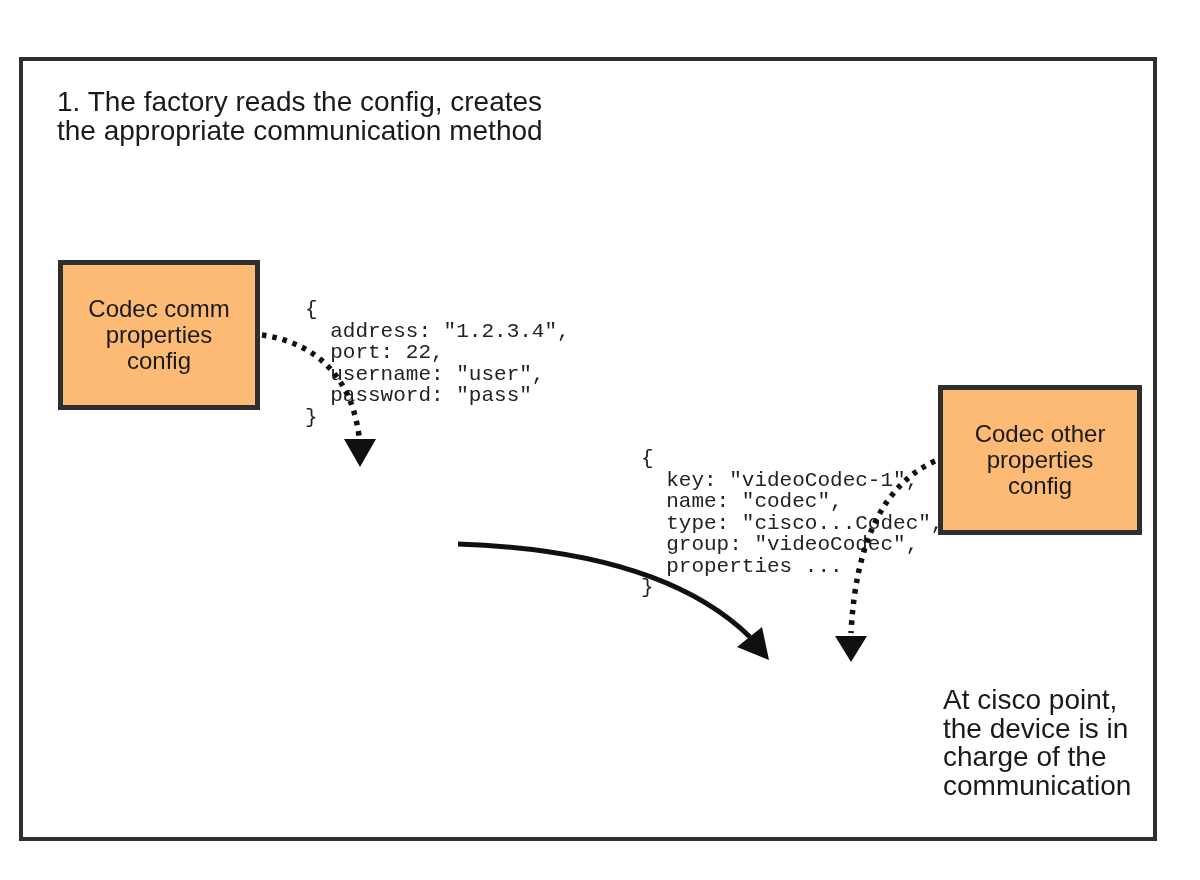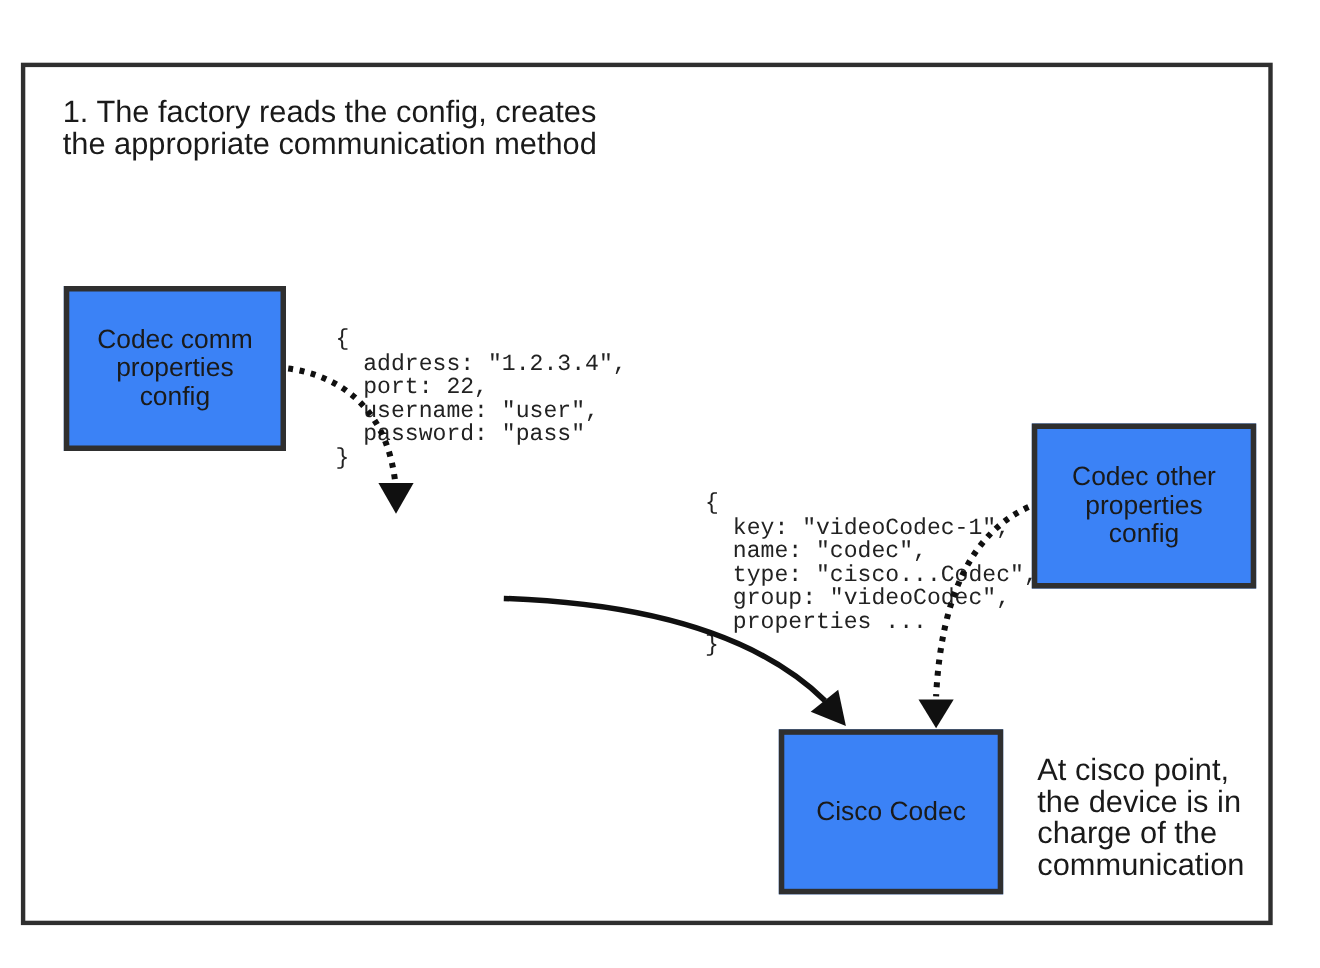--- a/index.html
+++ b/index.html
@@ -23,21 +23,21 @@
     width: 1138px;
     height: 784px;
     border: 4px solid var(--border, #2f2f2f);
     box-sizing: border-box;
     background: transparent;
   }
   .node {
     position: absolute;
     border: 5px solid var(--border, #2f2f2f);
     box-sizing: border-box;
-    background: #3b82f6;
+    background: #fdba74;
     display: flex;
     align-items: center;
     justify-content: center;
     text-align: center;
     font-size: 24px;
     line-height: 26px;
     white-space: pre-line;
     z-index: 2;
   }
   .node-codec-comm  { left: 58px;  top: 260px; width: 202px; height: 150px; }
@@ -112,21 +112,20 @@
 
   <div class="node node-codec-comm">Codec comm
 properties
 config</div>
 
 
   <div class="node node-codec-other">Codec other
 properties
 config</div>
 
-  <div class="node node-cisco-codec">Cisco Codec</div>
 
   <pre class="code code-comm">{
   address: "1.2.3.4",
   port: 22,
   username: "user",
   password: "pass"
 }</pre>
 
   <pre class="code code-codec">{
   key: "videoCodec-1",

